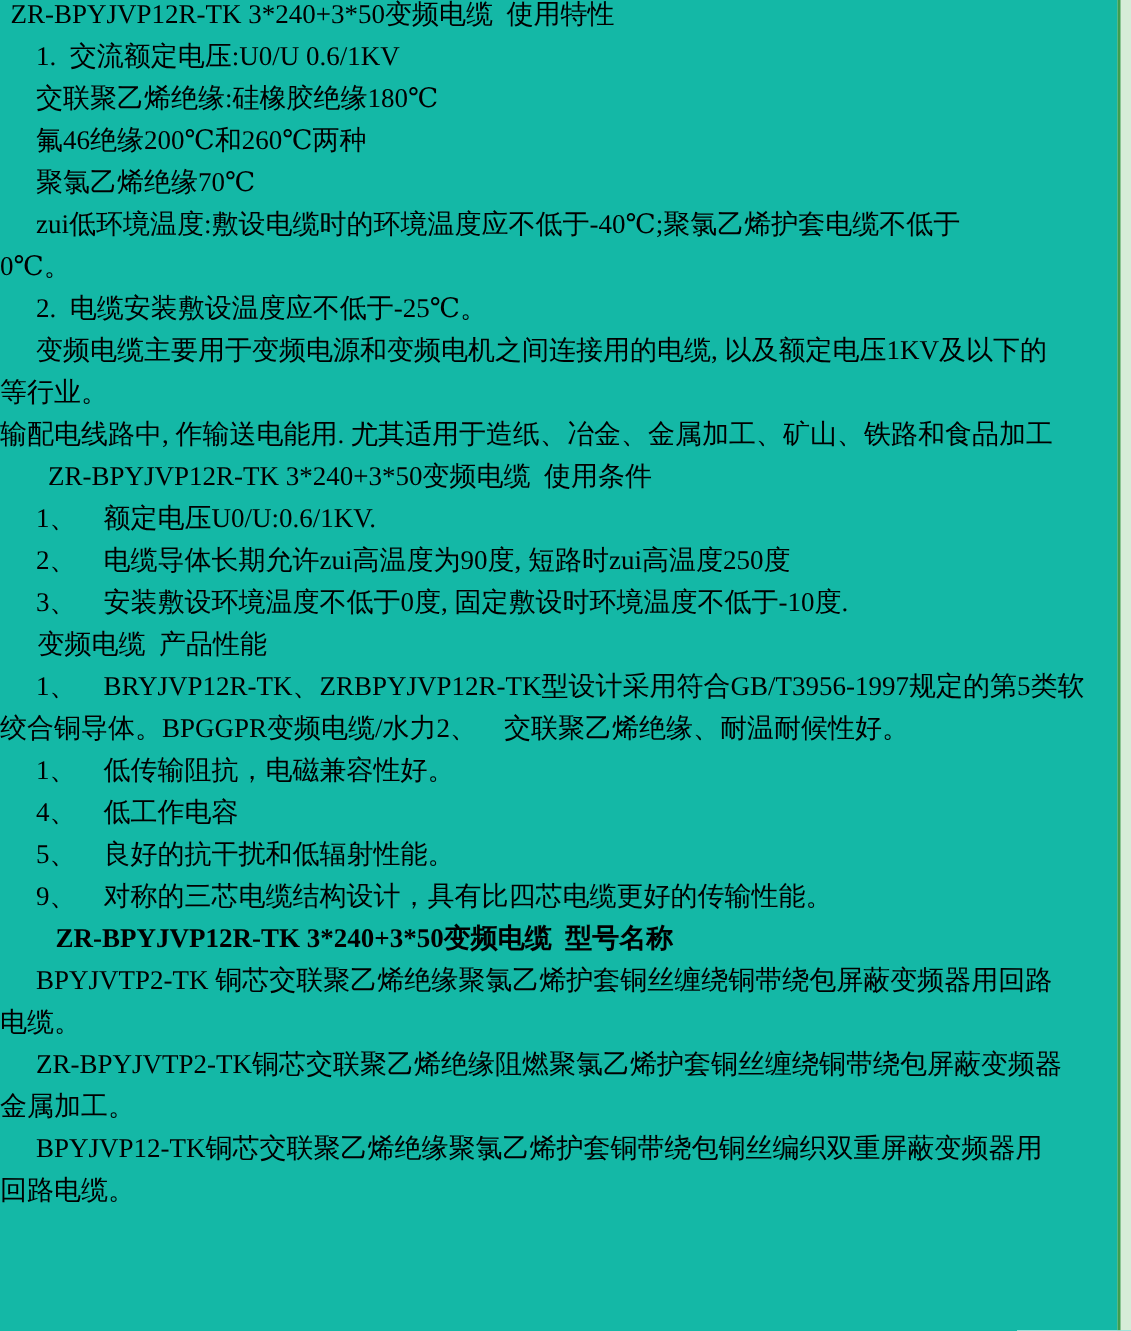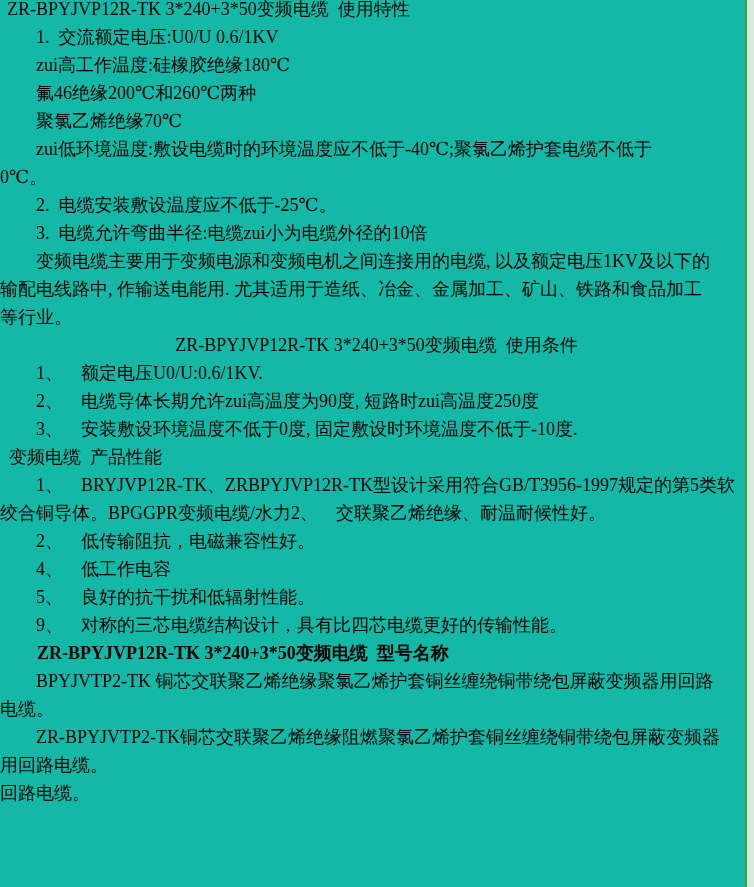--- a/index.html
+++ b/index.html
@@ -24,64 +24,64 @@
     left: 0;
     right: 9px;
     margin-top: -5px;
   }
   .line {
     white-space: pre;
     height: 28px;
     overflow: hidden;
   }
   .l-title { padding-left: 7px; }
-  .l-h2    { padding-left: 8px; text-align: center; }
-  .l-h3    { padding-left: 9px; }
+  .l-h2    { padding-left: 32px; }
+  .l-h3    { padding-left: 25px; }
   .l-h4    { padding-left: 37px; font-weight: bold; }
-  .l-item  { padding-left: 36px; }
+  .l-item  { padding-left: 24px; }
   .l-wrap  { padding-left: 0; }
   .right-edge {
     position: absolute;
     top: 0;
     right: 0;
     bottom: 0;
     width: 7px;
     background: #d6ecd8;
     border-left: 2px solid #3f9e4e;
   }
 </style>
 </head>
 <body>
 
 <div class="page">
   <div class="content">
     <div class="line l-title">ZR-BPYJVP12R-TK 3*240+3*50变频电缆  使用特性</div>
     <div class="line l-item">1.  交流额定电压:U0/U 0.6/1KV</div>
-    <div class="line l-item">zui高工作温度:硅橡胶绝缘180℃</div>
+    <div class="line l-item">交联聚乙烯绝缘:硅橡胶绝缘180℃</div>
     <div class="line l-item">氟46绝缘200℃和260℃两种</div>
     <div class="line l-item">聚氯乙烯绝缘70℃</div>
     <div class="line l-item">zui低环境温度:敷设电缆时的环境温度应不低于-40℃;聚氯乙烯护套电缆不低于</div>
     <div class="line l-wrap">0℃。</div>
     <div class="line l-item">2.  电缆安装敷设温度应不低于-25℃。</div>
-    <div class="line l-item">3.  电缆允许弯曲半径:电缆zui小为电缆外径的10倍</div>
     <div class="line l-item">变频电缆主要用于变频电源和变频电机之间连接用的电缆, 以及额定电压1KV及以下的</div>
+    <div class="line l-wrap">等行业。</div>
     <div class="line l-wrap">输配电线路中, 作输送电能用. 尤其适用于造纸、冶金、金属加工、矿山、铁路和食品加工</div>
-    <div class="line l-wrap">等行业。</div>
     <div class="line l-h2">ZR-BPYJVP12R-TK 3*240+3*50变频电缆  使用条件</div>
     <div class="line l-item">1、　额定电压U0/U:0.6/1KV.</div>
     <div class="line l-item">2、　电缆导体长期允许zui高温度为90度, 短路时zui高温度250度</div>
     <div class="line l-item">3、　安装敷设环境温度不低于0度, 固定敷设时环境温度不低于-10度.</div>
     <div class="line l-h3">变频电缆  产品性能</div>
     <div class="line l-item">1、　BRYJVP12R-TK、ZRBPYJVP12R-TK型设计采用符合GB/T3956-1997规定的第5类软</div>
     <div class="line l-wrap">绞合铜导体。BPGGPR变频电缆/水力2、　交联聚乙烯绝缘、耐温耐候性好。</div>
-    <div class="line l-item">2、　低传输阻抗，电磁兼容性好。</div>
+    <div class="line l-item">1、　低传输阻抗，电磁兼容性好。</div>
     <div class="line l-item">4、　低工作电容</div>
     <div class="line l-item">5、　良好的抗干扰和低辐射性能。</div>
     <div class="line l-item">9、　对称的三芯电缆结构设计，具有比四芯电缆更好的传输性能。</div>
     <div class="line l-h4">ZR-BPYJVP12R-TK 3*240+3*50变频电缆  型号名称</div>
     <div class="line l-item">BPYJVTP2-TK 铜芯交联聚乙烯绝缘聚氯乙烯护套铜丝缠绕铜带绕包屏蔽变频器用回路</div>
     <div class="line l-wrap">电缆。</div>
     <div class="line l-item">ZR-BPYJVTP2-TK铜芯交联聚乙烯绝缘阻燃聚氯乙烯护套铜丝缠绕铜带绕包屏蔽变频器</div>
-    <div class="line l-wrap">用回路电缆。</div>
+    <div class="line l-wrap">金属加工。</div>
+    <div class="line l-item">BPYJVP12-TK铜芯交联聚乙烯绝缘聚氯乙烯护套铜带绕包铜丝编织双重屏蔽变频器用</div>
     <div class="line l-wrap">回路电缆。</div>
   </div>
   <div class="right-edge"></div>
 </div>
 
 </body></html>

